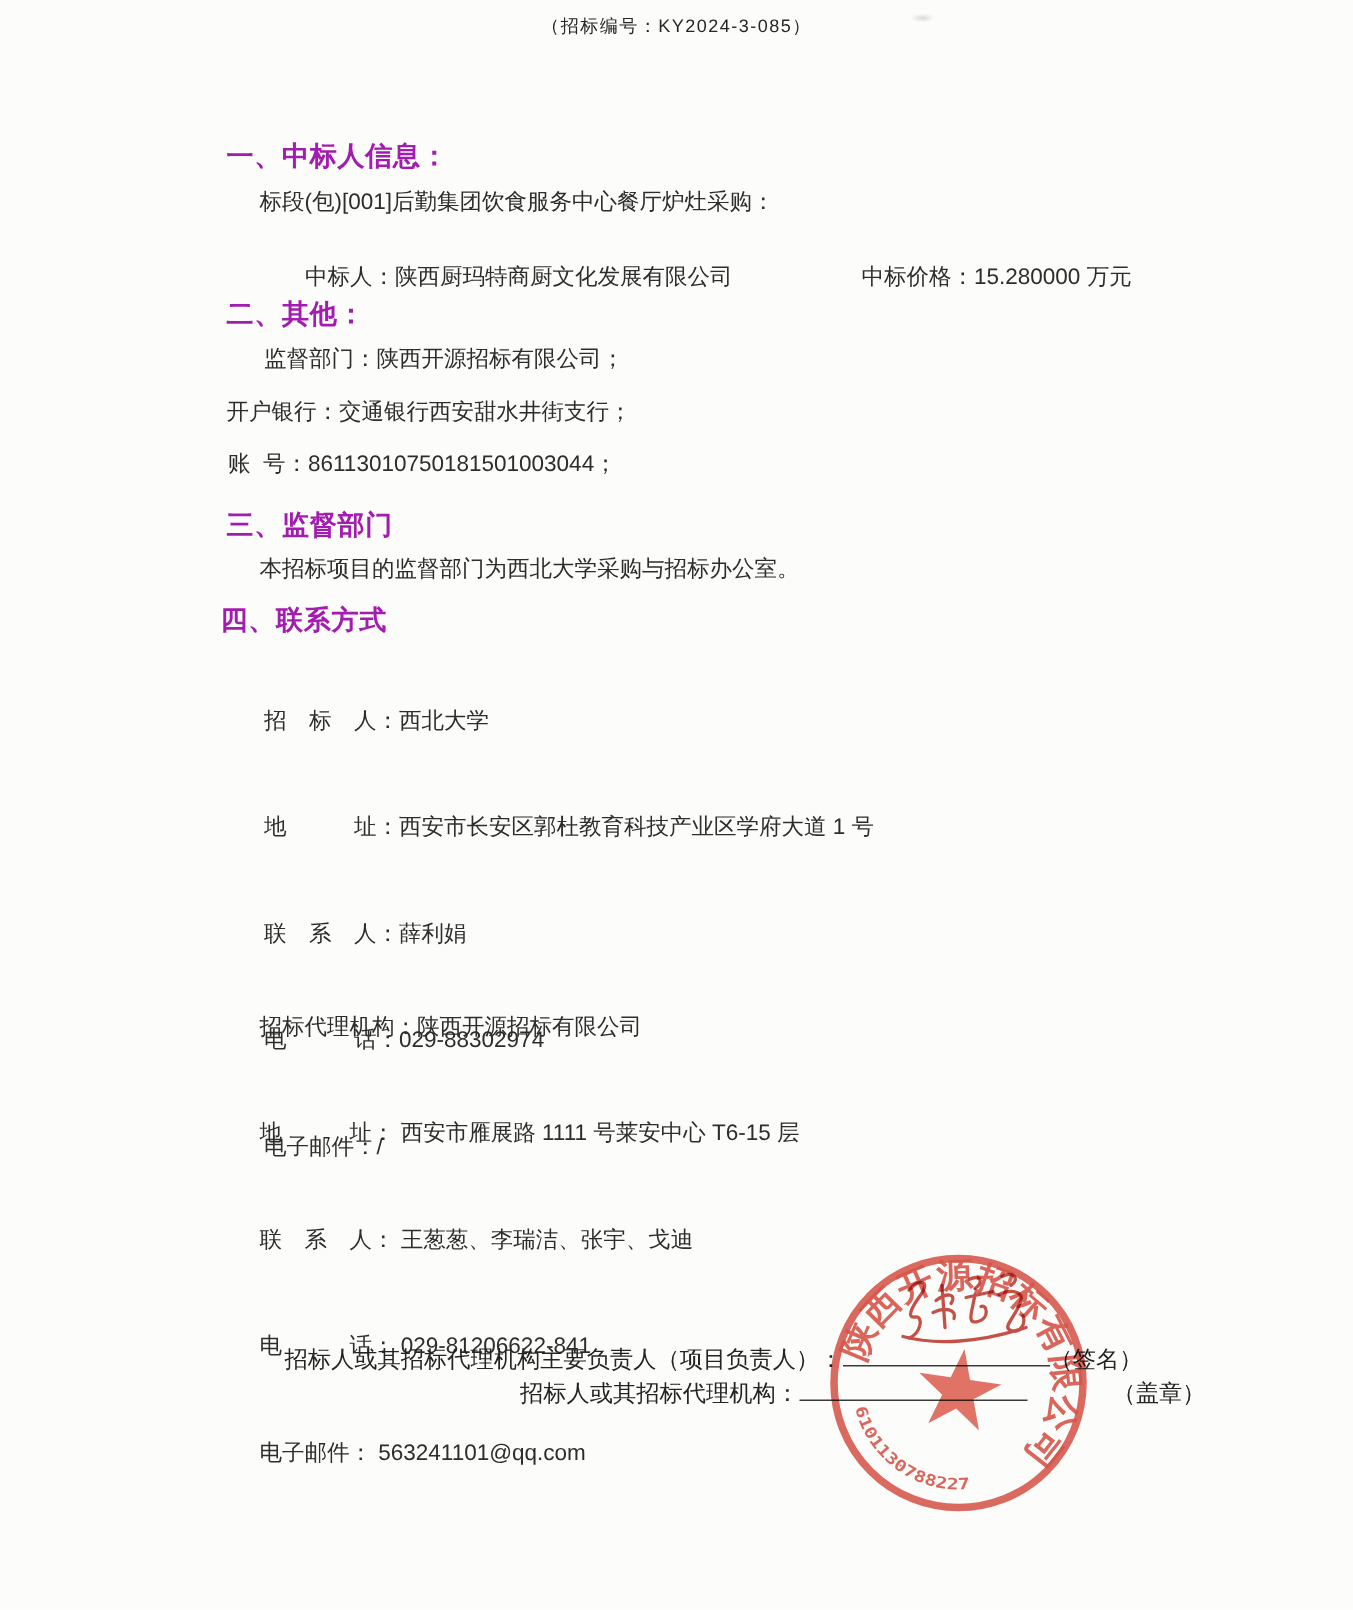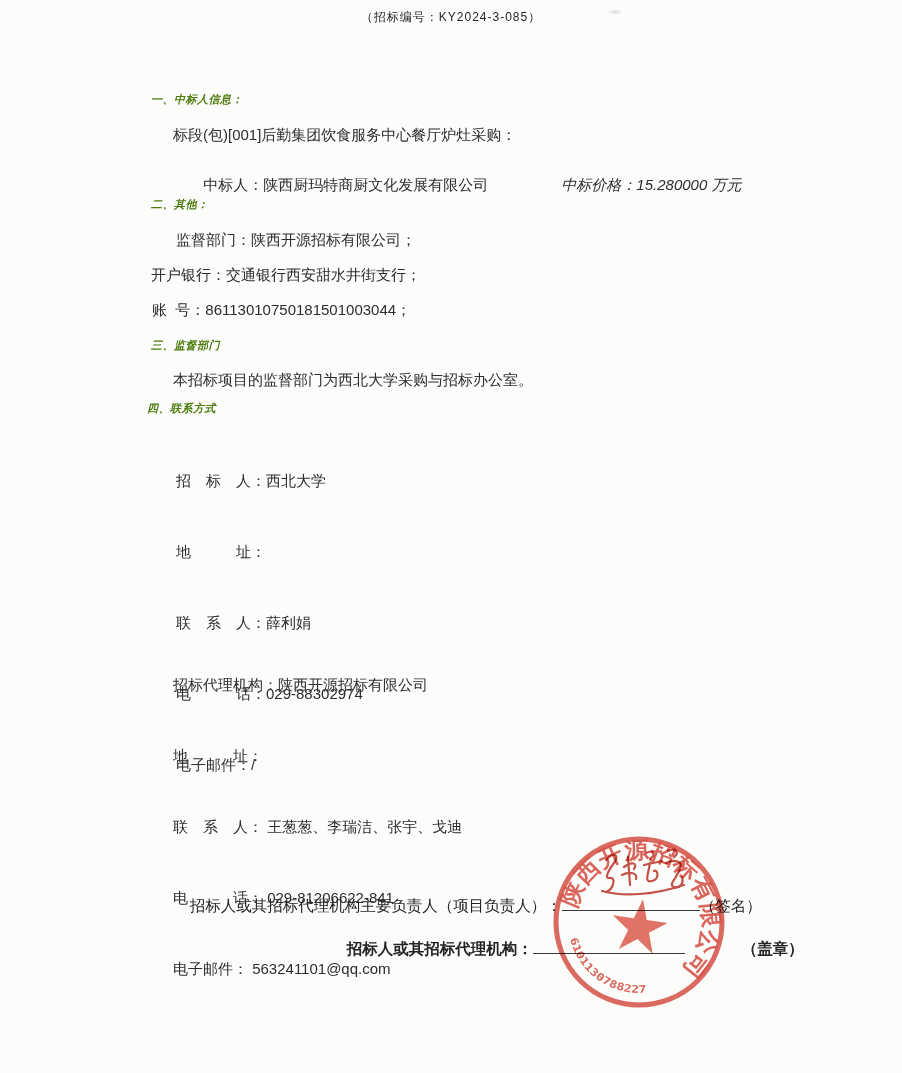--- a/index.html
+++ b/index.html
@@ -4,21 +4,21 @@
 <style>
   html,body{margin:0;padding:0;}
   body{
     width:902px;height:1073px;position:relative;overflow:hidden;
     background:#fcfcfb;
     font-family:"Liberation Sans","DejaVu Sans",sans-serif;
     color:#2d2d2d;
   }
   .abs{position:absolute;white-space:pre;}
   .title{top:9px;left:0;right:0;text-align:center;font-size:12px;letter-spacing:1px;color:#262626;}
-  .heading{font-size:11px;font-weight:700;color:#4d7c0f;letter-spacing:.5px;font-style:italic;}
+  .heading{font-size:18px;font-weight:700;color:#a21caf;letter-spacing:.5px;}
   .body-t{font-size:15px;line-height:16px;}
   .row{display:flex;align-items:center;margin-bottom:19px;line-height:16px;}
   .row .lab{white-space:pre;font-size:15px;}
   .row .val{white-space:pre;font-size:15px;}
   .sign-line{font-size:15.5px;color:#242424;white-space:pre;}
   .uline{display:inline-block;border-bottom:1px solid #3a3a3a;height:15px;vertical-align:baseline;}
   .seal-svg{position:absolute;left:545px;top:828px;mix-blend-mode:multiply;opacity:.92;z-index:20;}
   .sig-svg{position:absolute;left:594px;top:845px;z-index:30;mix-blend-mode:multiply;}
   .artifact{position:absolute;left:607px;top:9px;width:16px;height:6px;border-radius:50%;
     background:radial-gradient(closest-side,#b9b9b9,rgba(185,185,185,0));opacity:.5;}
@@ -28,75 +28,75 @@
 
 <div class="artifact"></div>
 
 <div class="abs title">（招标编号：KY2024-3-085）</div>
 
 <div class="abs heading" style="top:92px;left:151px;">一、中标人信息：</div>
 <div class="abs body-t" style="top:127px;left:173px;">标段(包)[001]后勤集团饮食服务中心餐厅炉灶采购：</div>
 <div class="abs body-t" style="top:161px;left:195px;">
   <span>中标人：</span><span>陕西厨玛特商厨文化发展有限公司</span>
 </div>
-<div class="abs body-t" style="top:161px;left:553px;font-style:italic;">
+<div class="abs body-t" style="top:161px;left:566px;">
   <span>中标价格：</span><span>15.280000 万元</span>
 </div>
 
 <div class="abs heading" style="top:197px;left:151px;">二、其他：</div>
 <div class="abs body-t" style="top:232px;left:176px;">监督部门：陕西开源招标有限公司；</div>
 <div class="abs body-t" style="top:267px;left:151px;">开户银行：交通银行西安甜水井街支行；</div>
 <div class="abs body-t" style="top:302px;left:152px;">账  号：86113010750181501003044；</div>
 
 <div class="abs heading" style="top:338px;left:151px;">三、监督部门</div>
 <div class="abs body-t" style="top:372px;left:173px;">本招标项目的监督部门为西北大学采购与招标办公室。</div>
 
 <div class="abs heading" style="top:401px;left:147px;">四、联系方式</div>
 
 <div class="abs" style="top:437px;left:176px;">
   <div class="row">
     <span class="lab">招　标　人：</span><span class="val">西北大学</span>
   </div>
   <div class="row">
-    <span class="lab">地　　　址：</span>
+    <span class="lab">地　　　址：</span><span class="val">西安市长安区郭杜教育科技产业区学府大道 1 号</span>
   </div>
   <div class="row">
     <span class="lab">联　系　人：</span><span class="val">薛利娟</span>
   </div>
   <div class="row">
     <span class="lab">电　　　话：</span><span class="val">029-88302974</span>
   </div>
   <div class="row">
     <span class="lab">电子邮件：</span><span class="val">/</span>
   </div>
 </div>
 
 <div class="abs" style="top:641px;left:173px;">
   <div class="row">
     <span class="lab">招标代理机构：</span><span class="val">陕西开源招标有限公司</span>
   </div>
   <div class="row">
-    <span class="lab">地　　　址：</span>
+    <span class="lab">地　　　址：</span><span class="val"> 西安市雁展路 1111 号莱安中心 T6-15 层</span>
   </div>
   <div class="row">
     <span class="lab">联　系　人：</span><span class="val"> 王葱葱、李瑞洁、张宇、戈迪</span>
   </div>
   <div class="row">
     <span class="lab">电　　　话：</span><span class="val"> 029-81206622-841</span>
   </div>
   <div class="row">
     <span class="lab">电子邮件：</span><span class="val"> 563241101@qq.com</span>
   </div>
 </div>
 
 <div class="abs sign-line" style="top:877px;left:181px;">
   <span>招标人或其招标代理机构主要负责人（项目负责人）：</span><span class="uline" style="width:138px;"></span><span>（签名）</span>
 </div>
 
-<div class="abs sign-line" style="top:920px;left:338px;font-weight:bold;">
+<div class="abs sign-line" style="top:900px;left:338px;">
   <span>招标人或其招标代理机构：</span><span class="uline" style="width:152px;"></span><span style="margin-left:57px;">（盖章）</span>
 </div>
 
 <svg class="seal-svg" width="188" height="188" viewBox="0 0 188 188">
   <defs>
     <path id="seal-top-arc" d="M31.4,80.7 A64,64 0 1 1 130.7,146.4" fill="none"></path>
     <path id="seal-bottom-arc" d="M24.6,108.8 A71,71 0 0 0 108.8,163.4" fill="none"></path>
   </defs>
   <circle cx="94" cy="94" r="83" fill="none" stroke="#d5473b" stroke-width="5" opacity="0.88"></circle>
   <polygon points="94,71 100.5,91 121.6,91 104.5,103.4 111.1,123.5 94,111.1 76.9,123.5 83.5,103.4 66.4,91 87.5,91" transform="rotate(8 94 100)" fill="#dd5a4b" opacity="0.92"></polygon>

